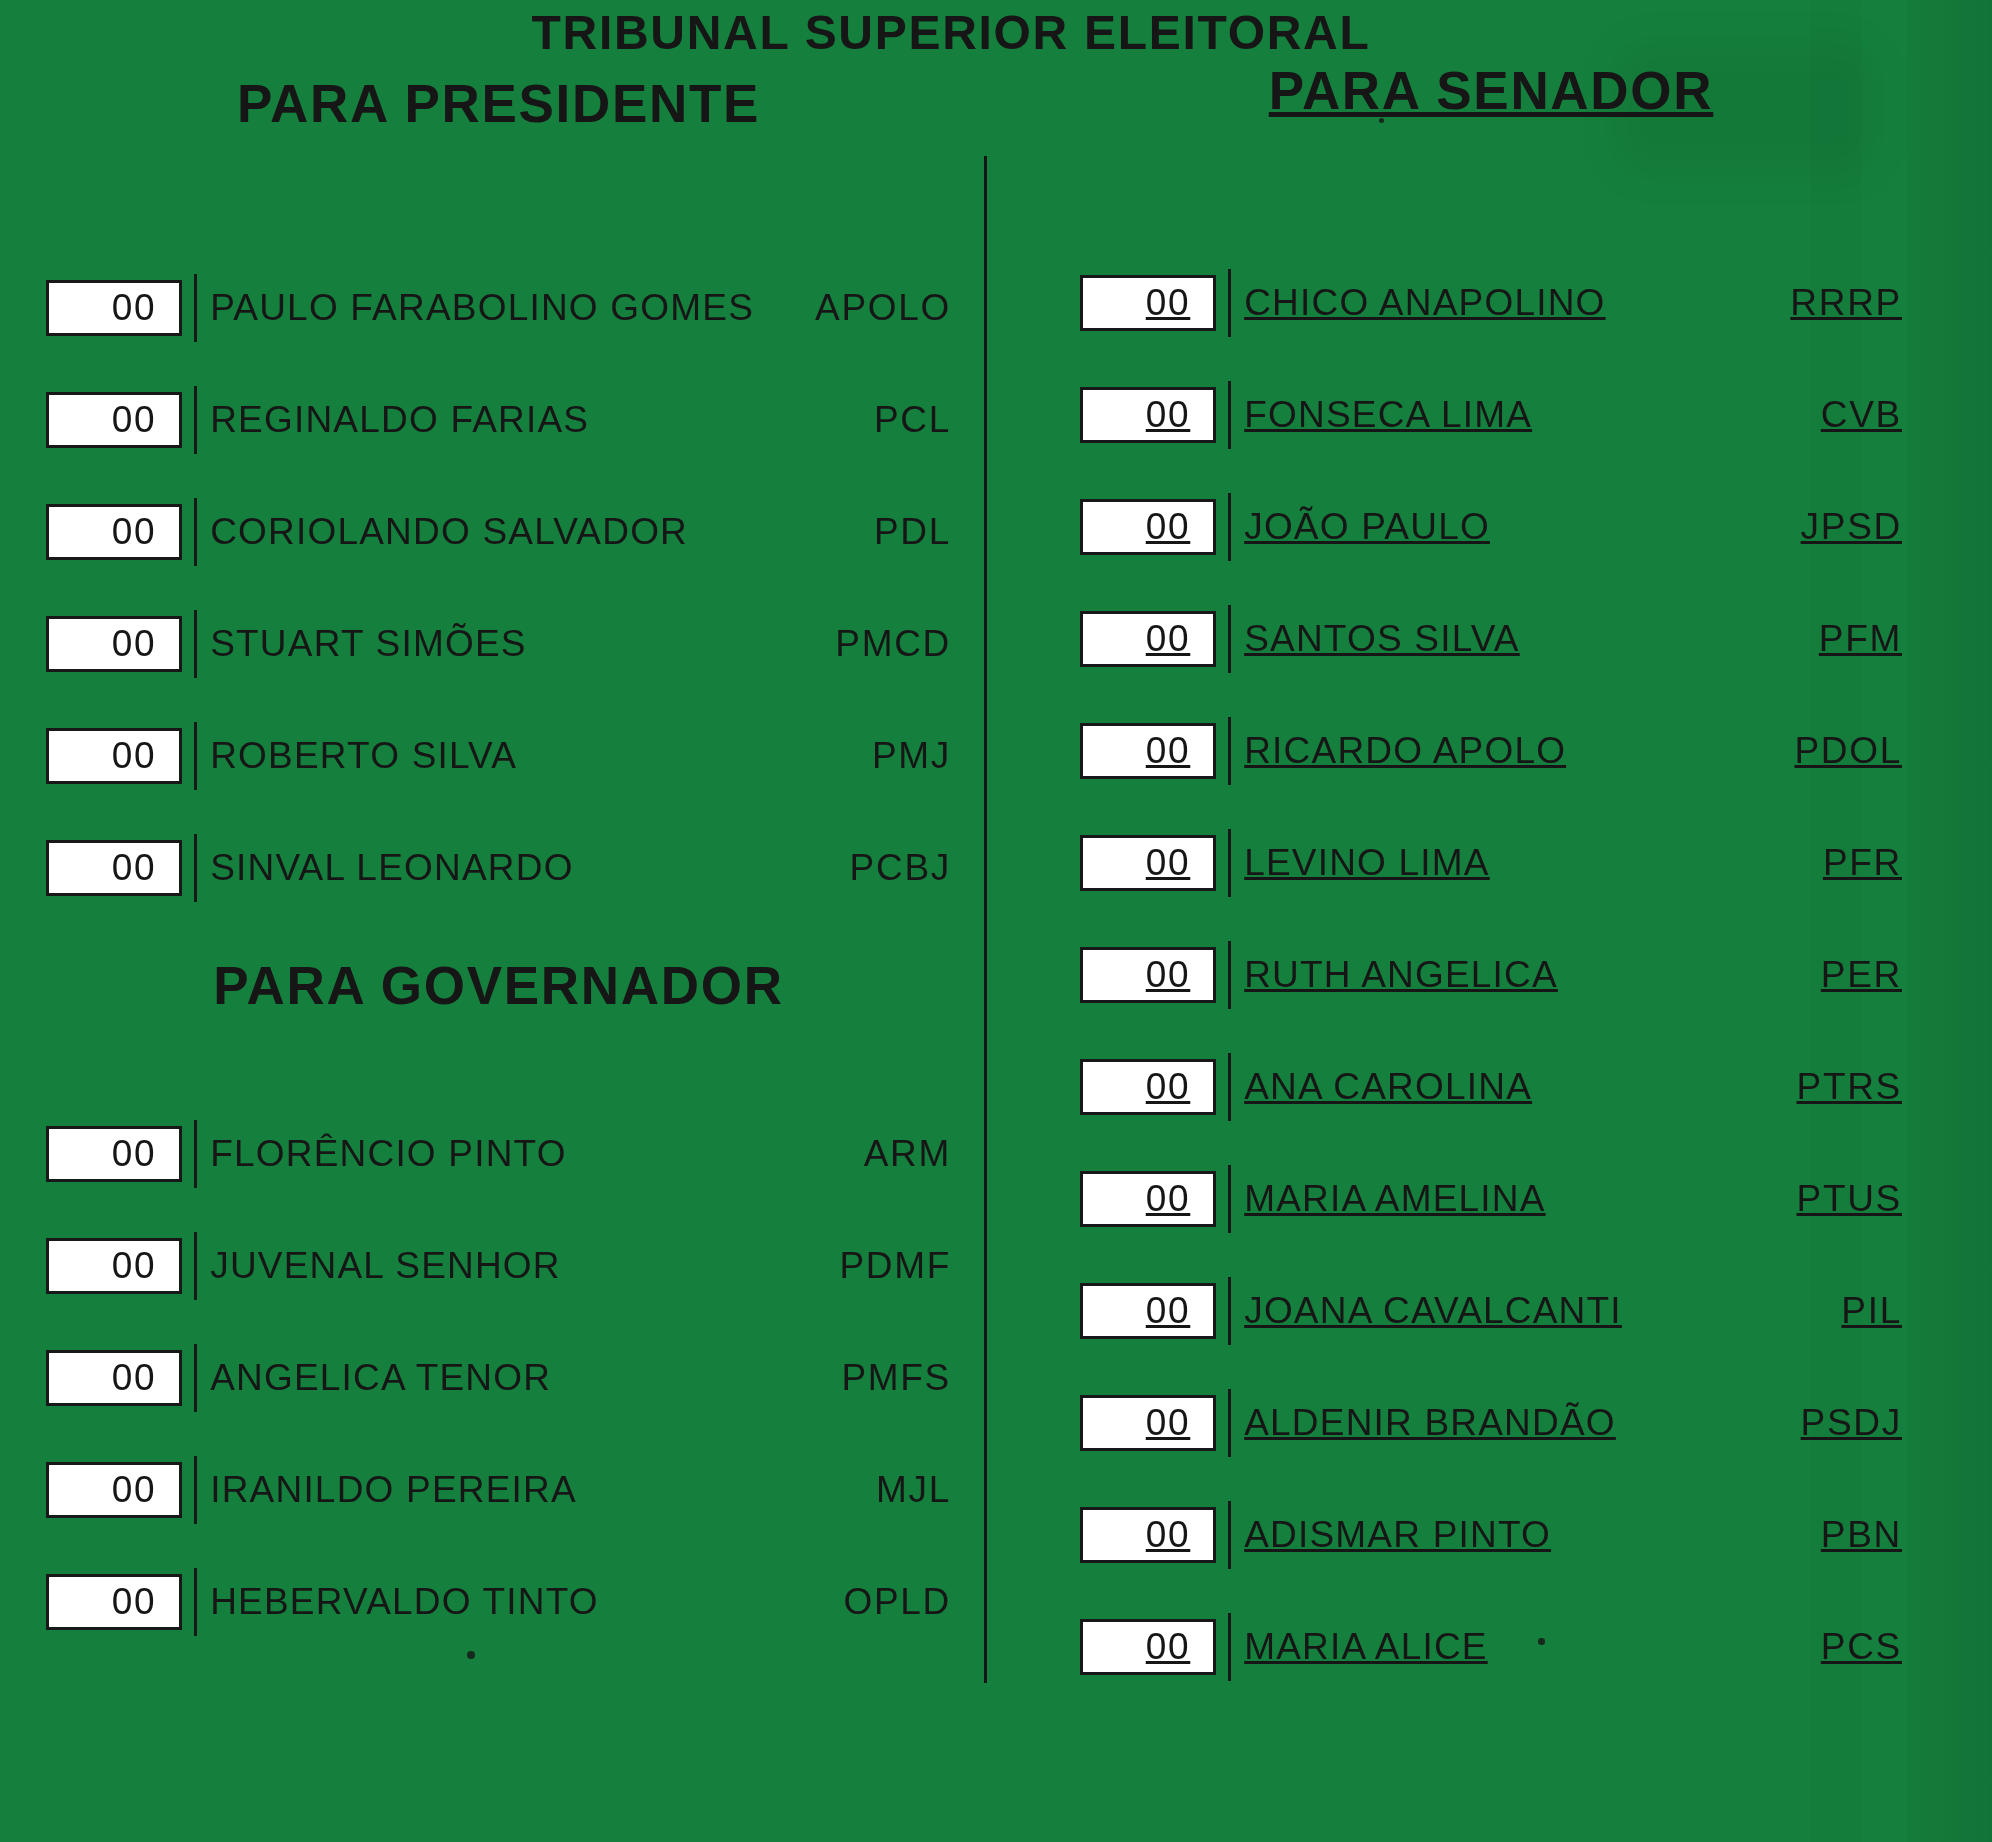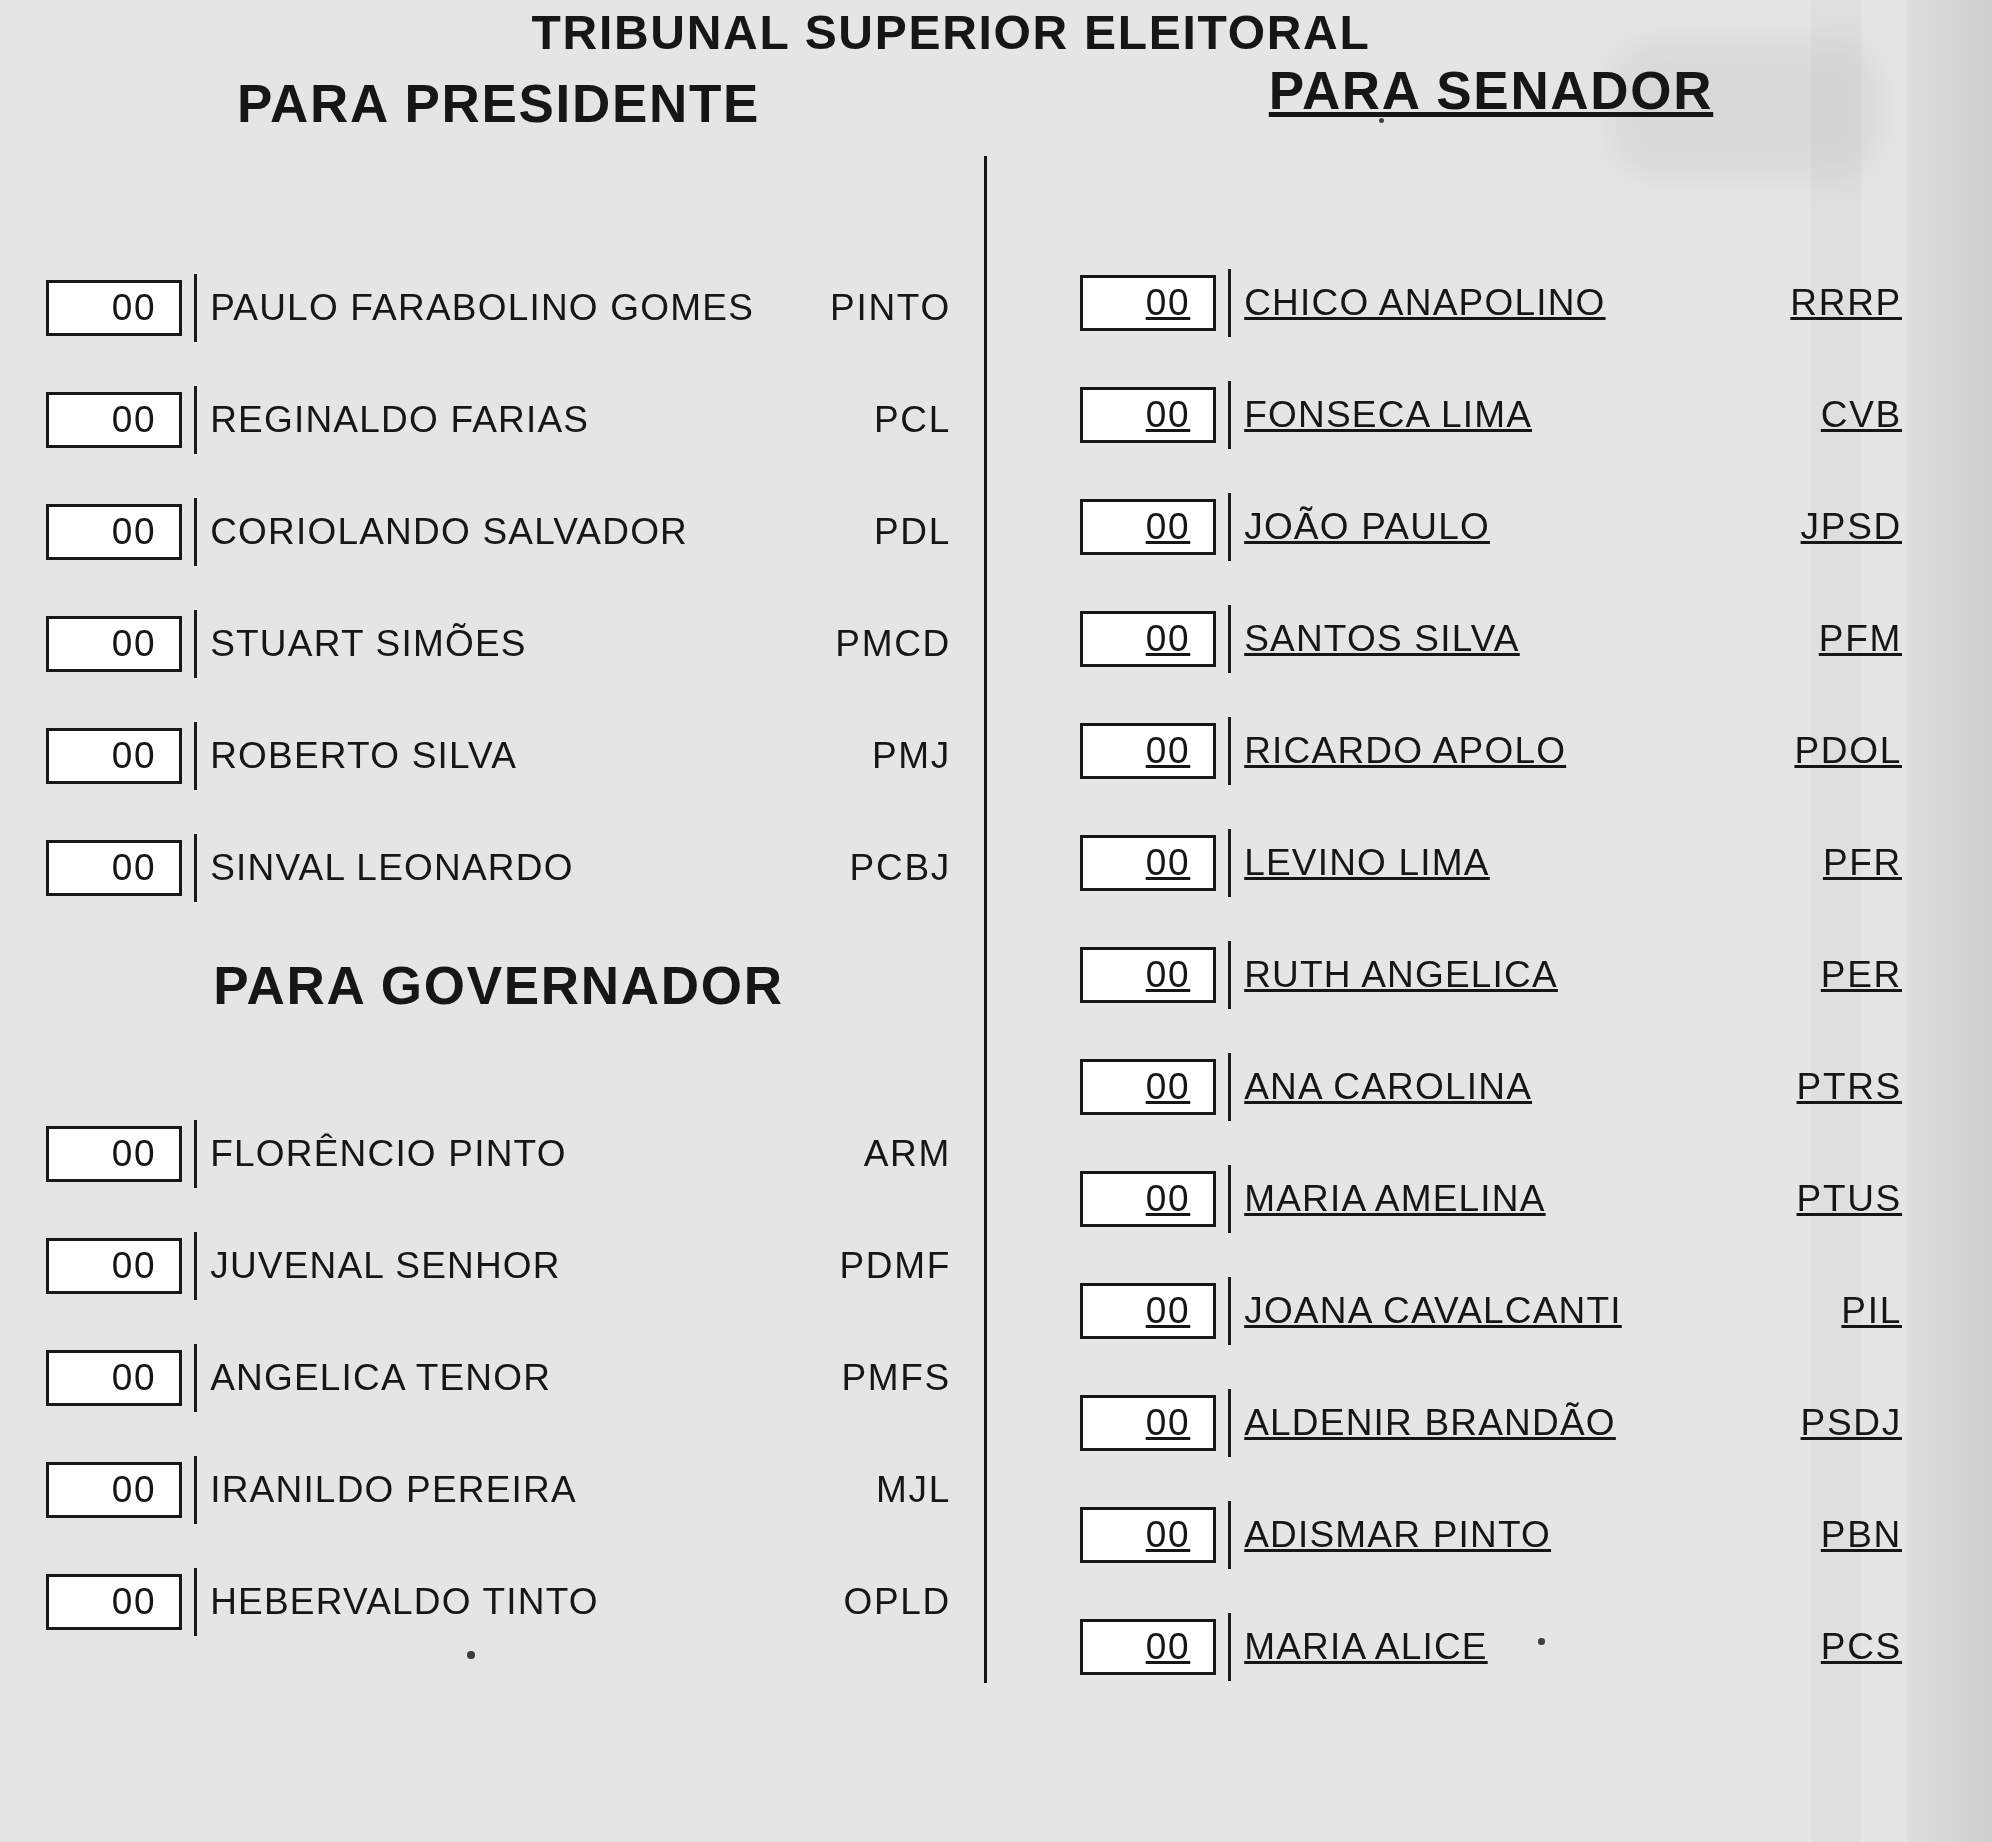--- a/index.html
+++ b/index.html
@@ -1,20 +1,20 @@
 <!DOCTYPE html>
 <html style="font-size:13.3px"><head>
 <meta charset="utf-8">
 <style>
   html, body { margin: 0; padding: 0; background: #ffffff; }
   .page {
     position: relative;
     width: 1992px;
     height: 1843px;
-    background: #e5e5e5;
+    background: #15803d;
     font-family: "Liberation Sans", sans-serif;
     color: #161616;
     overflow: hidden;
   }
 
   
   .band-right {
     position: absolute; top: 0; left: 1907px; width: 85px; height: 100%;
     background: linear-gradient(90deg, rgba(0,0,0,0.03), rgba(0,0,0,0.10));
     pointer-events: none;
@@ -128,21 +128,21 @@
     <div class="section-heading">PARA PRESIDENTE</div>
 
     <div class="rows rows-presidente">
 
         <div class="row">
           <div class="num-box">
             <span>00</span>
           </div>
           <div class="tick"></div>
           <div class="name">PAULO FARABOLINO GOMES</div>
-          <div class="party">PINTO</div>
+          <div class="party">APOLO</div>
         </div>
 
         <div class="row">
           <div class="num-box">
             <span>00</span>
           </div>
           <div class="tick"></div>
           <div class="name">REGINALDO FARIAS</div>
           <div class="party">PCL</div>
         </div>

